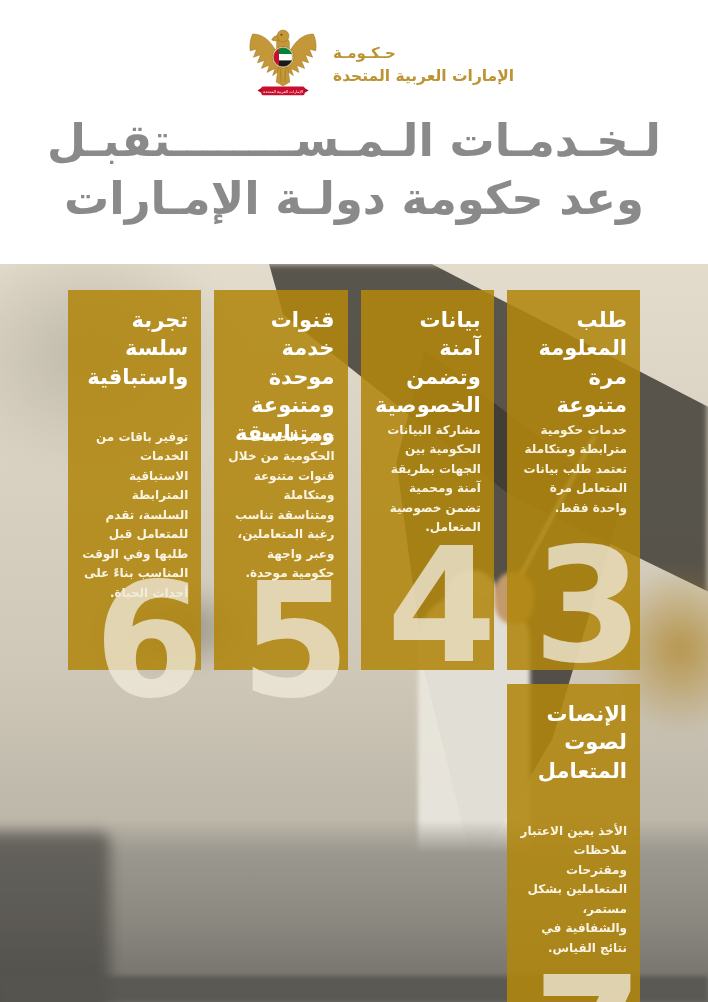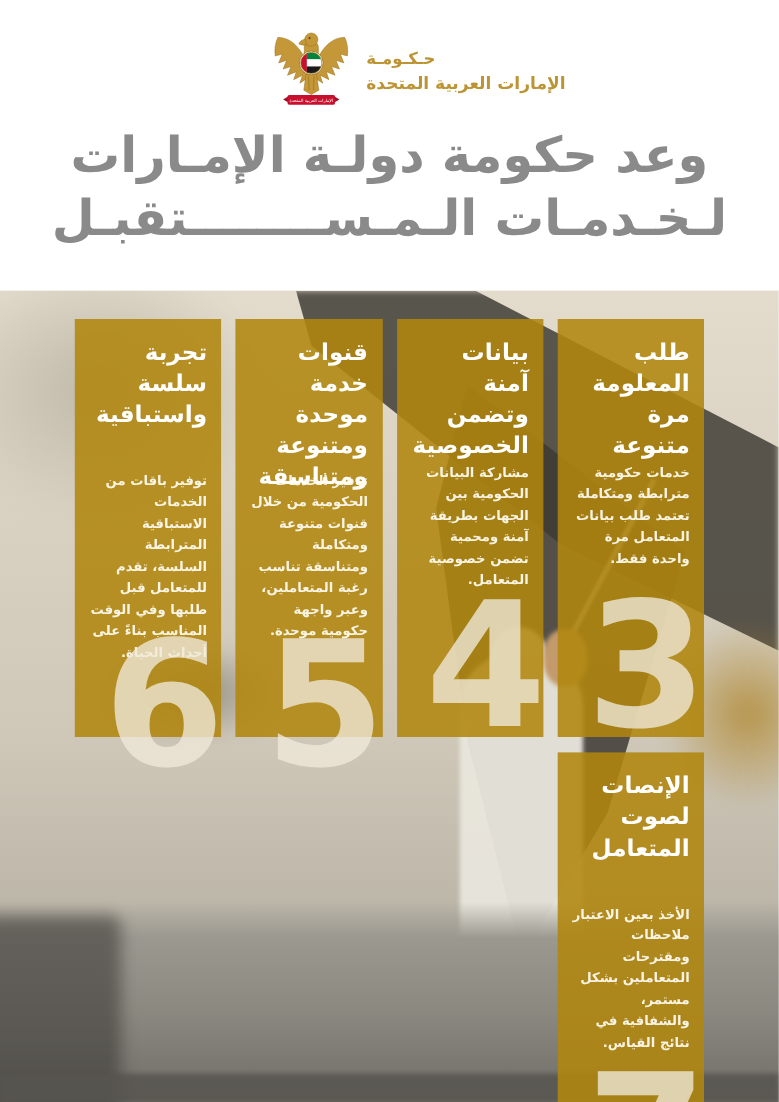--- a/index.html
+++ b/index.html
@@ -106,22 +106,22 @@
       <path d="M76 77 L82 80.5 L76 84 Z" fill="#A50D24"></path>
       <rect x="23" y="75.5" width="54" height="11" rx="2" fill="#C8102E"></rect>
       <text x="50" y="83.5" font-size="5" fill="#FFFFFF" text-anchor="middle">الإمارات العربية المتحدة</text>
     </svg>
     <div class="logo-text">
       <div class="logo-line1">حـكـومـة</div>
       <div class="logo-line2">الإمارات العربية المتحدة</div>
     </div>
   </div>
   <div class="heading">
+    <div class="heading-line">لـخـدمـات الـمـســــــــتقبـل</div>
     <div class="heading-line">وعد حكومة دولـة الإمـارات</div>
-    <div class="heading-line">لـخـدمـات الـمـســــــــتقبـل</div>
   </div>
 </div>
 
 <div class="grid" id="grid">
 
 
   <div class="card row1">
     <div class="card-title">طلب
 المعلومة
 مرة متنوعة</div>

